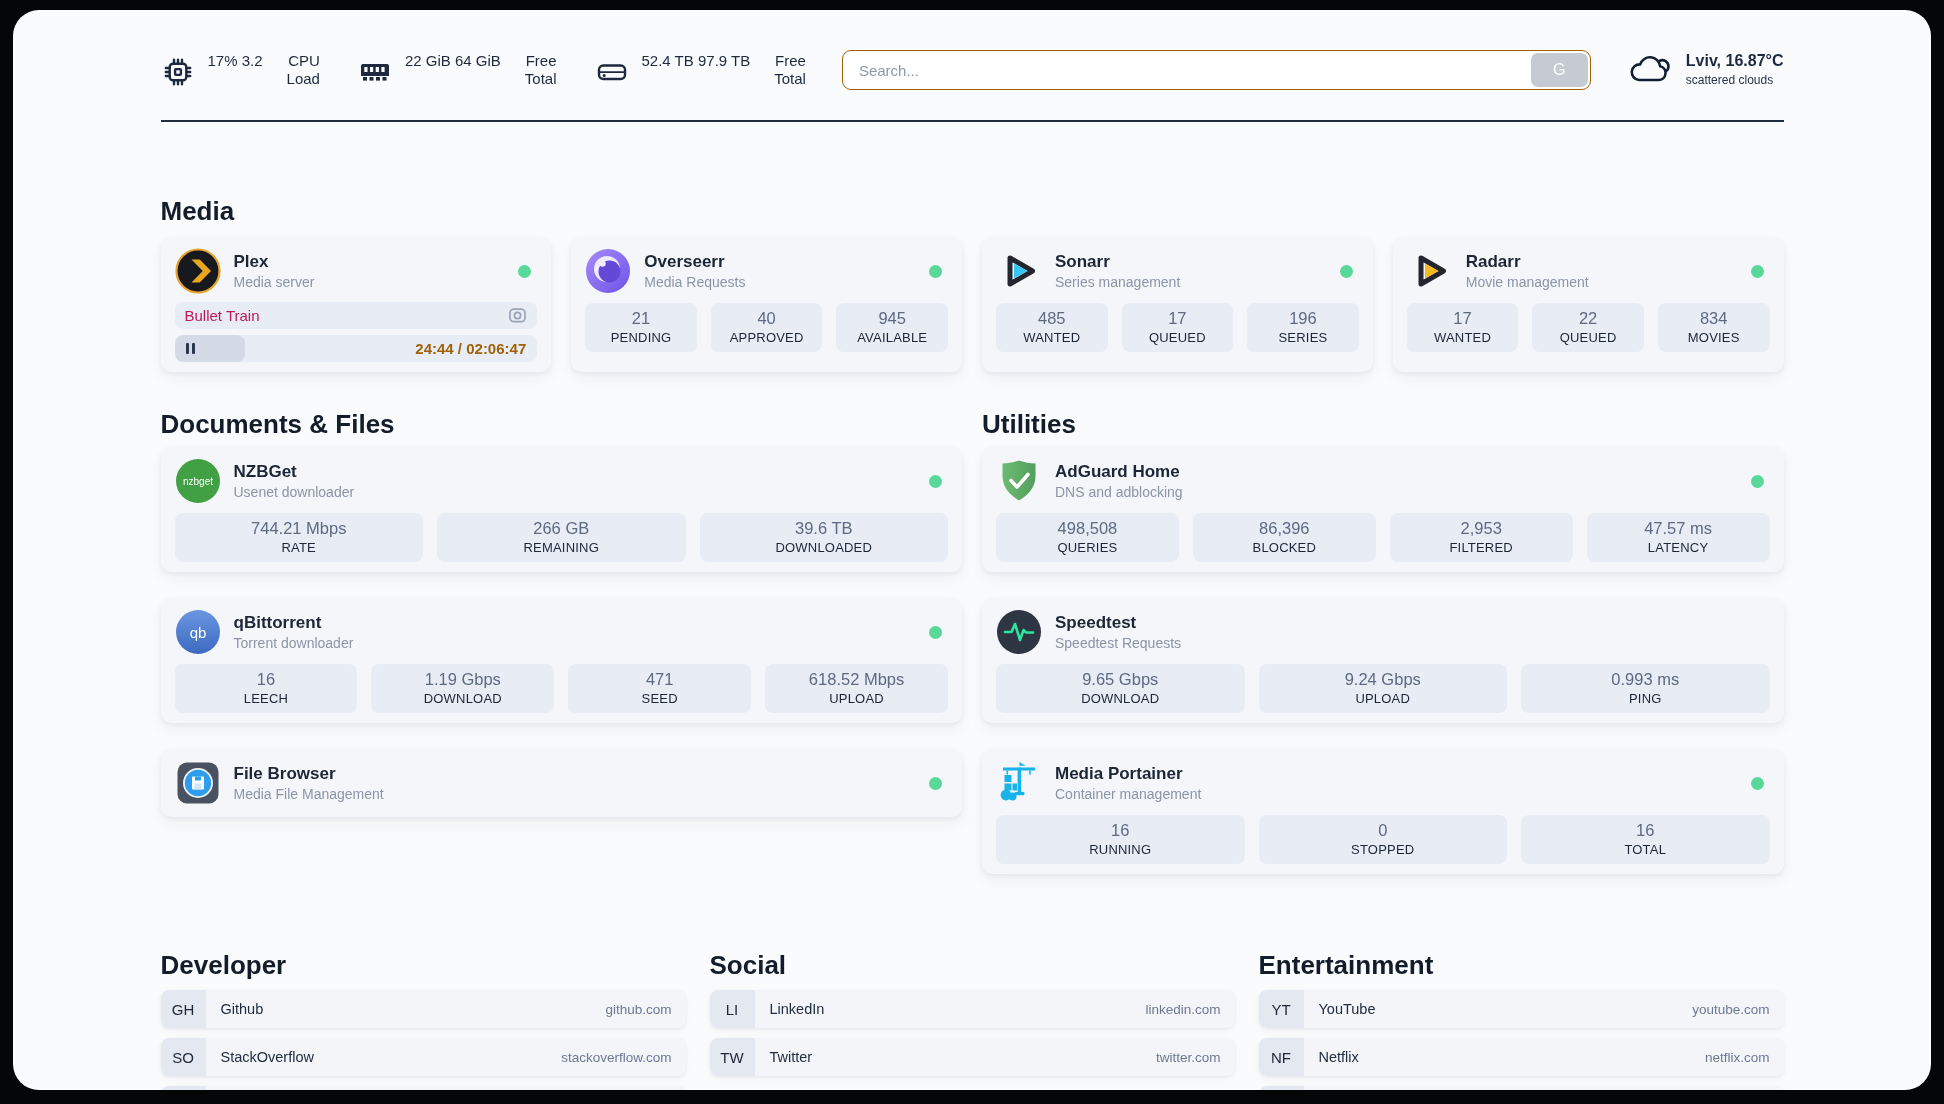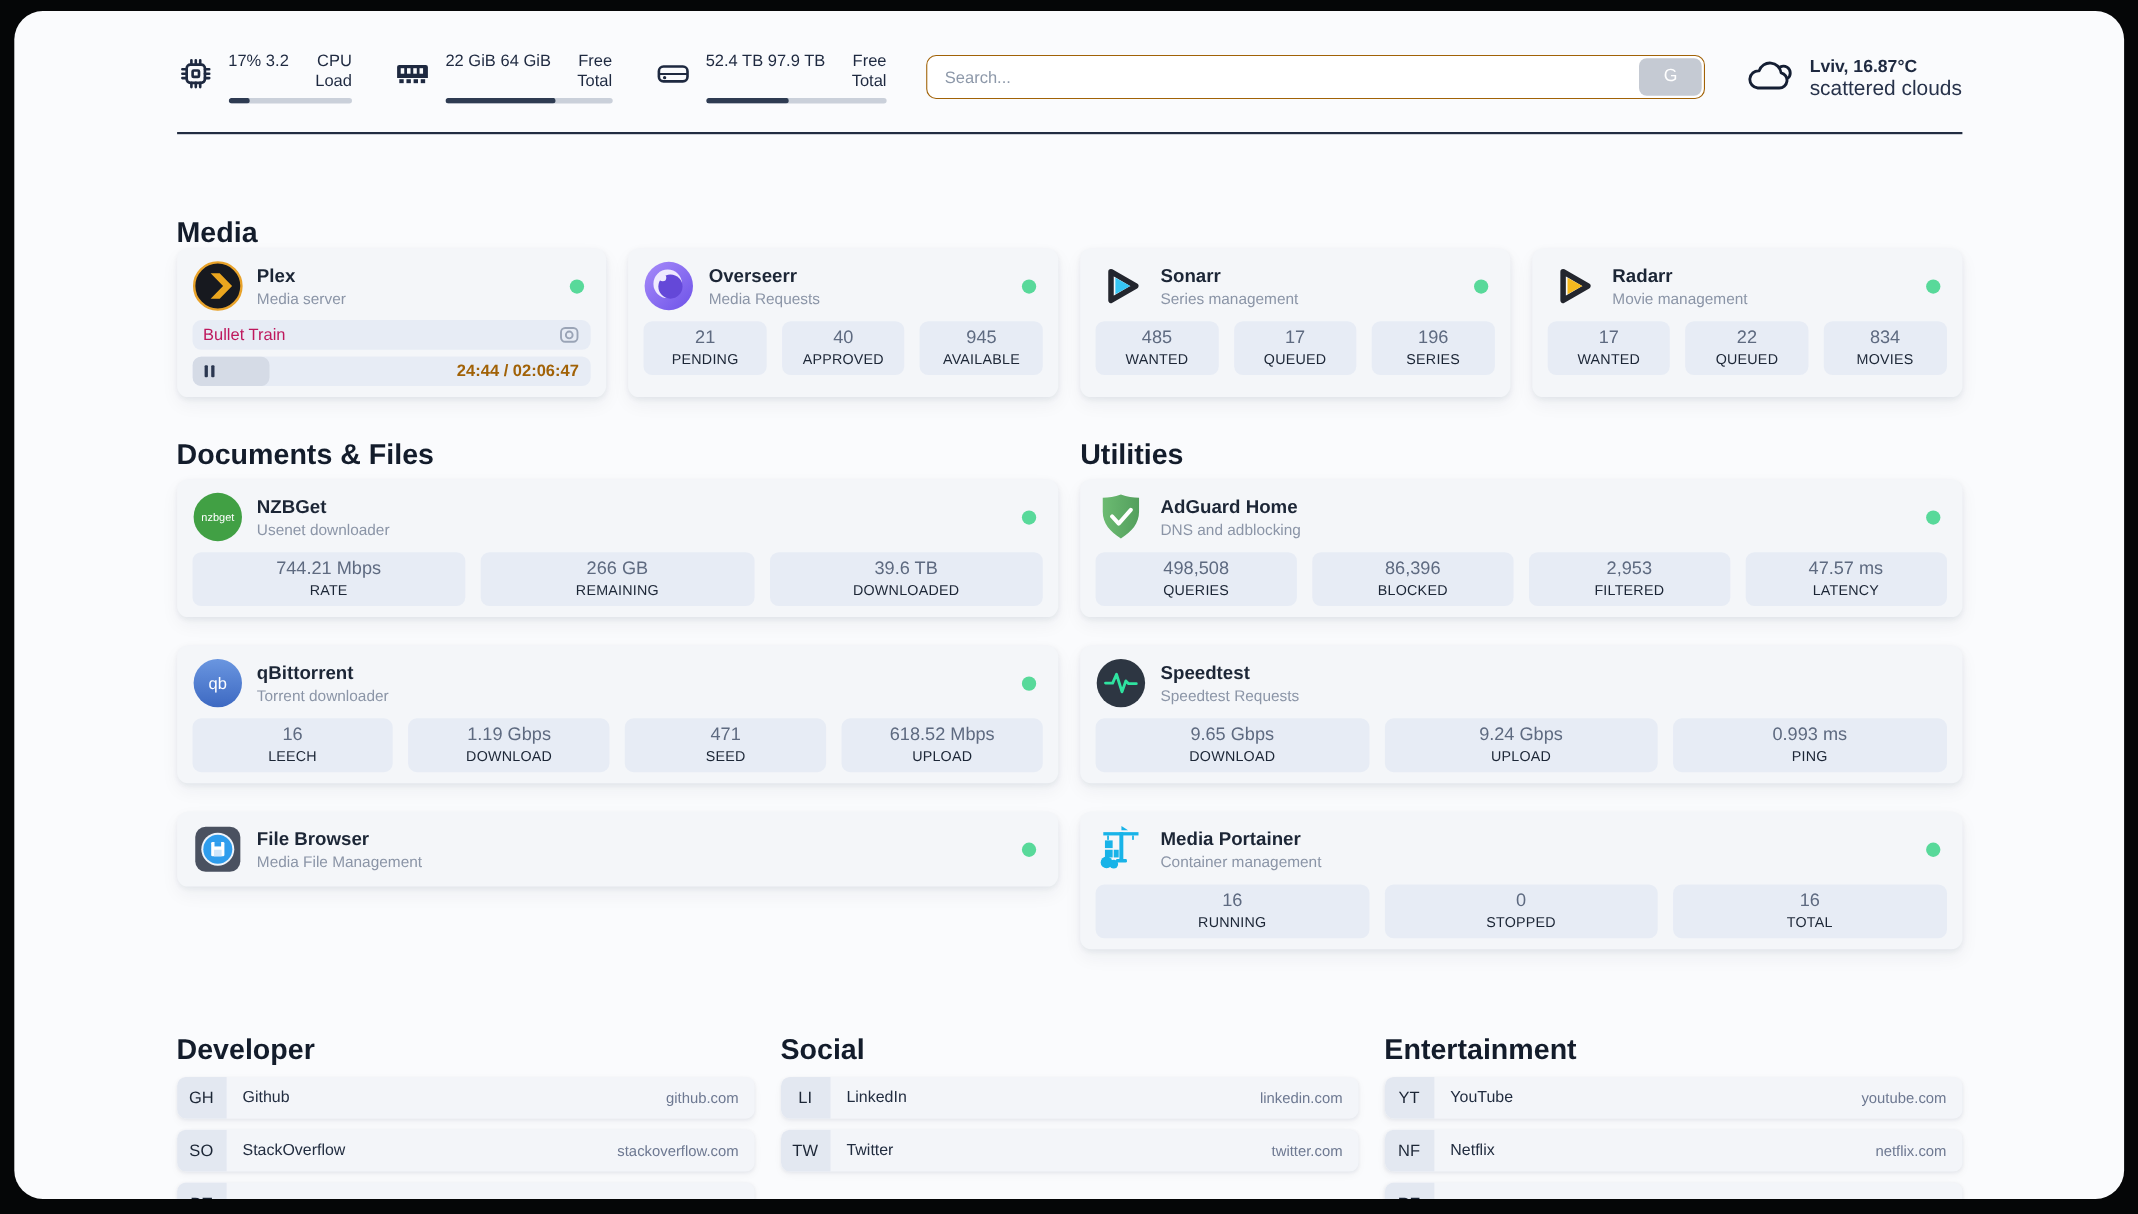--- a/index.html
+++ b/index.html
@@ -13,47 +13,47 @@
     position:absolute;left:13px;top:10px;right:13px;bottom:14px;
     background:#fafbfd;border-radius:26px;overflow:hidden;
   }
   .content{width:1623px;margin:0 auto;}
 
   
   .topbar{display:flex;align-items:center;margin-top:34px;height:52px;}
   .monitors{display:flex;gap:38px;align-items:flex-start;}
   .monitor{display:flex;gap:13px;align-items:flex-start;}
   .m-icon{width:34px;height:34px;margin-top:3px;flex:0 0 auto;}
-  .m-body{display:flex;flex-direction:column;min-width:95px;}
+  .m-body{display:flex;flex-direction:row;min-width:95px;}
   .m-rows{display:flex;justify-content:space-between;gap:24px;font-size:15px;font-weight:500;color:#1e2940;line-height:18px;}
   .m-labels{text-align:right;}
   .m-bar{margin-top:6px;height:5px;border-radius:3px;background:#cad0da;overflow:hidden;}
   .m-fill{height:100%;background:#2e3b52;border-radius:3px;}
 
   .searchbox{position:relative;flex:1;margin:0 36px;height:40px;}
   .searchbox input{
     width:100%;height:100%;box-sizing:border-box;border:1px solid #a16207;border-radius:9px;
     background:#fff;padding:0 72px 0 16px;font-size:15px;color:#1e2940;outline:none;
     font-family:"Liberation Sans",sans-serif;
   }
   .searchbox input::placeholder{color:#8d98a9;}
   .g-btn{
     position:absolute;top:3px;right:3px;bottom:3px;width:57px;border:none;border-radius:7px;
     background:#c5cad3;color:#fff;font-size:16px;display:flex;align-items:center;justify-content:center;
     font-family:"Liberation Sans",sans-serif;cursor:pointer;
   }
   .weather{display:flex;align-items:center;gap:13px;}
   .w-title{font-size:16px;font-weight:700;color:#1e2940;line-height:20px;}
-  .w-sub{font-size:19px;color:#27324a;line-height:19px;}
+  .w-sub{font-size:12px;color:#27324a;line-height:19px;}
 
   .rule{height:2px;background:#222d42;margin-top:24px;}
 
   
   .section{font-size:26px;font-weight:600;color:#131c2b;margin:0;line-height:30px;}
-  .sec-media{margin-top:74px;}
+  .sec-media{margin-top:74px;margin-bottom:11px;}
 
   .media-grid{display:grid;grid-template-columns:repeat(4,1fr);gap:20px;}
 
   .card{
     background:#f4f6f9;border-radius:10px;padding:10px 14px;
     box-shadow:0 2px 5px rgba(25,35,60,.06),0 7px 16px rgba(25,35,60,.05);
   }
   .card-head{display:flex;align-items:center;gap:13px;height:48px;}
   .app-icon{width:46px;height:46px;flex:0 0 auto;display:block;}
   .app-name{font-size:17px;font-weight:600;color:#1c2636;line-height:21px;}

